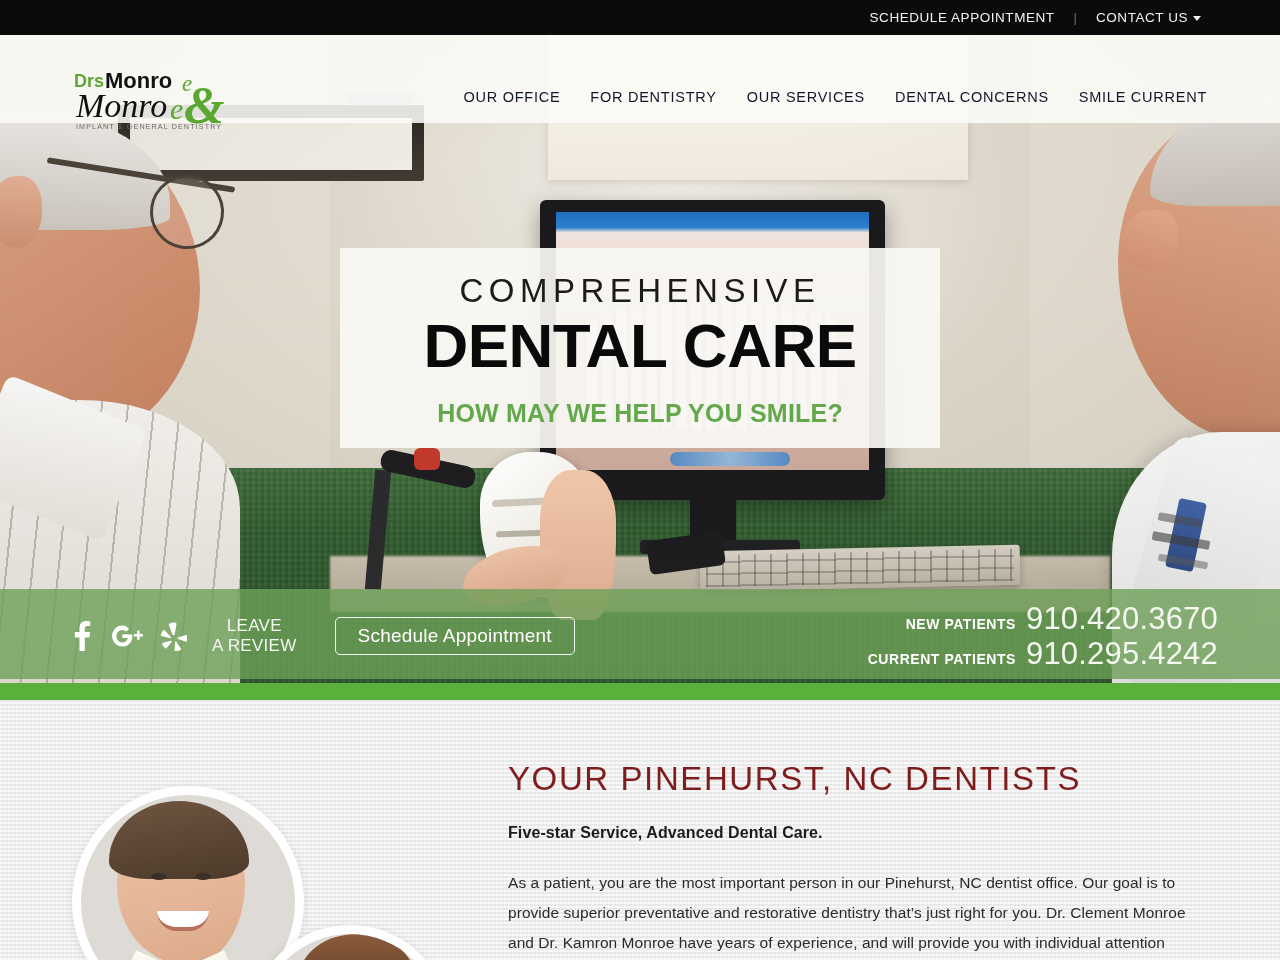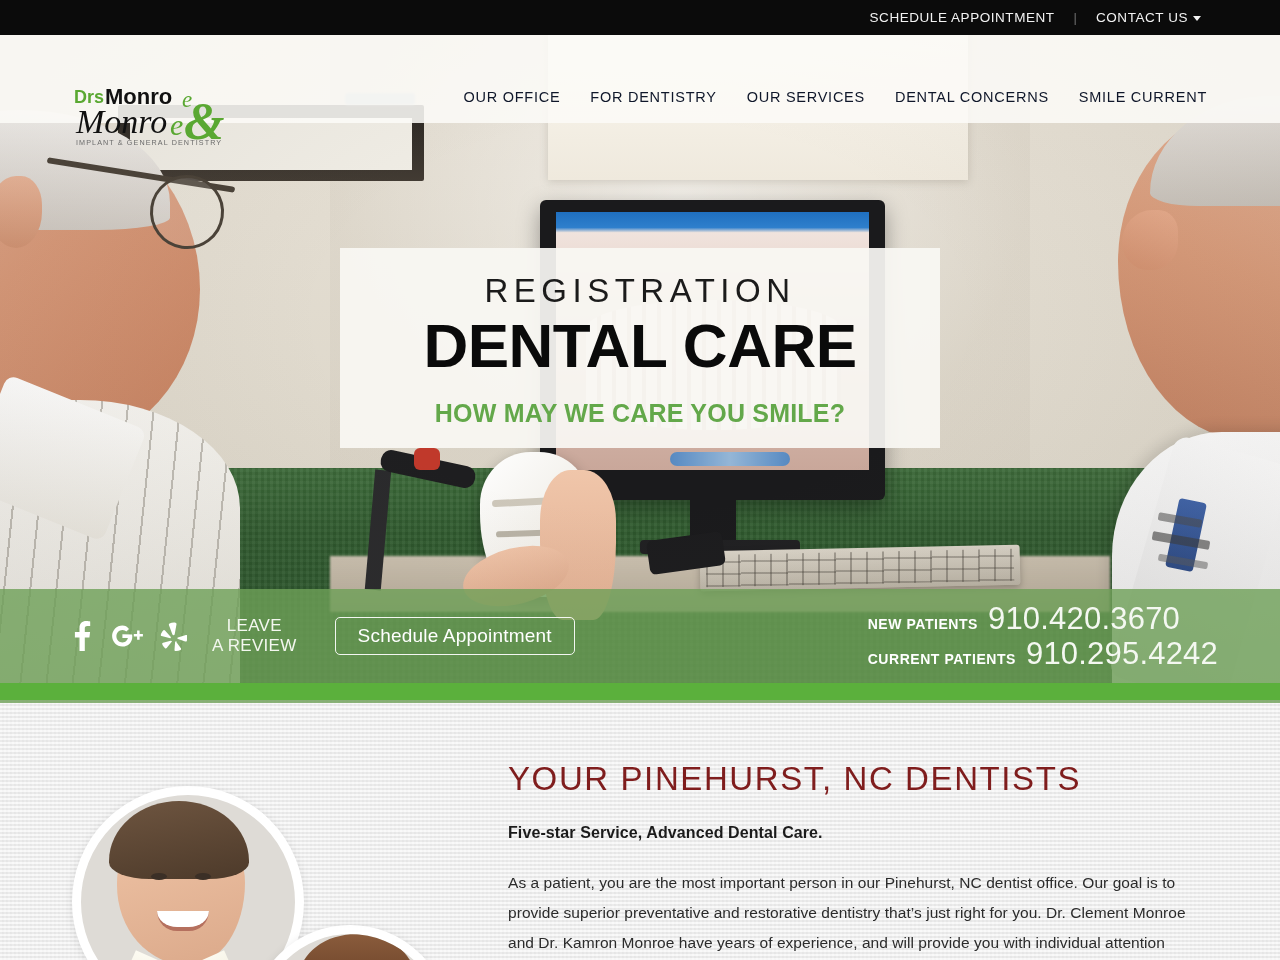--- a/index.html
+++ b/index.html
@@ -255,21 +255,21 @@
     backdrop-filter:none;
     background:radial-gradient(ellipse at 50% 45%, rgba(255,255,255,0) 35%, rgba(90,80,70,.10) 100%);
   }
 
   
   .header{
     position:absolute; top:35px; left:0; width:1280px; height:88px;
     background:rgba(252,250,247,.88); z-index:30;
   }
   .logo{
-    position:absolute; left:72px; top:48px; width:192px; height:68px;text-align:right;
+    position:absolute; left:72px; top:32px; width:192px; height:68px;text-align:right;
   }
   .logo svg{ display:block; }
   .mainnav{
     position:absolute; right:58px; top:35px; height:53px;
     display:flex; align-items:center; gap:0;
   }
   .nav-link{
     color:#0f172a; font-size:14.5px; letter-spacing:.75px;
     text-decoration:none; padding:0 15px; white-space:nowrap;
   }
@@ -289,21 +289,21 @@
     font-size:62px; font-weight:700; letter-spacing:-.5px; color:#0a0a0a;
     line-height:1.06; margin-top:6px; white-space:nowrap;
   }
   .hero-sub{
     font-size:25px; font-weight:700; color:#63a84a; letter-spacing:.2px;
     margin-top:20px; white-space:nowrap;
   }
 
   
   .ctabar{
-    position:absolute; left:0; top:589px; width:1280px; height:114px;
+    position:absolute; left:0; top:589px; width:1280px; height:90px;
     background:rgba(110,160,88,.80); z-index:25;
   }
   .ctabar-strip{
     position:absolute; left:0; top:683px; width:1280px; height:17px;
     background:#5bb03c; z-index:26;
   }
   .cta-left{
     position:absolute; left:58px; top:0; height:94px;
     display:flex; align-items:center; gap:0;
   }
@@ -319,21 +319,21 @@
   .btn-schedule{
     margin-left:38px; display:inline-flex; align-items:center;
     justify-content:center; height:38px; padding:0 22px;
     border:1px solid rgba(255,255,255,.92); border-radius:5px;
     color:#ffffff; font-size:19px; letter-spacing:.2px;
     text-decoration:none; background:transparent; white-space:nowrap;
   }
   .cta-right{
     position:absolute; right:62px; top:0; height:94px;
     display:flex; flex-direction:column; justify-content:center;
-    align-items:flex-start; gap:4px;
+    align-items:flex-end; gap:4px;
   }
   .phone-row{ display:flex; align-items:baseline; gap:10px; }
   .phone-label{
     color:#ffffff; font-size:14px; font-weight:700; letter-spacing:.55px;
     white-space:nowrap;
   }
   .phone-num{
     color:#f4f8f1; font-size:31px; font-weight:300; letter-spacing:.2px;
     text-decoration:none; line-height:1; white-space:nowrap;
   }
@@ -490,23 +490,23 @@
   <div class="mainnav">
     <a class="nav-link" href="#">OUR OFFICE</a>
     <a class="nav-link" href="#">FOR DENTISTRY</a>
     <a class="nav-link" href="#">OUR SERVICES</a>
     <a class="nav-link" href="#">DENTAL CONCERNS</a>
     <a class="nav-link" href="#">SMILE CURRENT</a>
   </div>
 </div>
 
 <div class="hero-box">
-  <div class="hero-kicker">REGISTRATION</div>
+  <div class="hero-kicker">COMPREHENSIVE</div>
   <div class="hero-title">DENTAL CARE</div>
-  <div class="hero-sub">HOW MAY WE CARE YOU SMILE?</div>
+  <div class="hero-sub">HOW MAY WE HELP YOU SMILE?</div>
 </div>
 
 <div class="ctabar">
 
   <div class="cta-left">
 
     <a class="soc" href="#">
       <svg width="26" height="32" viewBox="0 0 26 32">
         <path fill="#ffffff" d="M16.8 31V17.4h4.6l.7-5.3h-5.3V8.7c0-1.5.4-2.6 2.6-2.6h2.8V1.4C21.7 1.3 20.1 1 18.2 1c-4 0-6.7 2.4-6.7 6.9v4.2H6.9v5.3h4.6V31h5.3z"></path>
       </svg>

